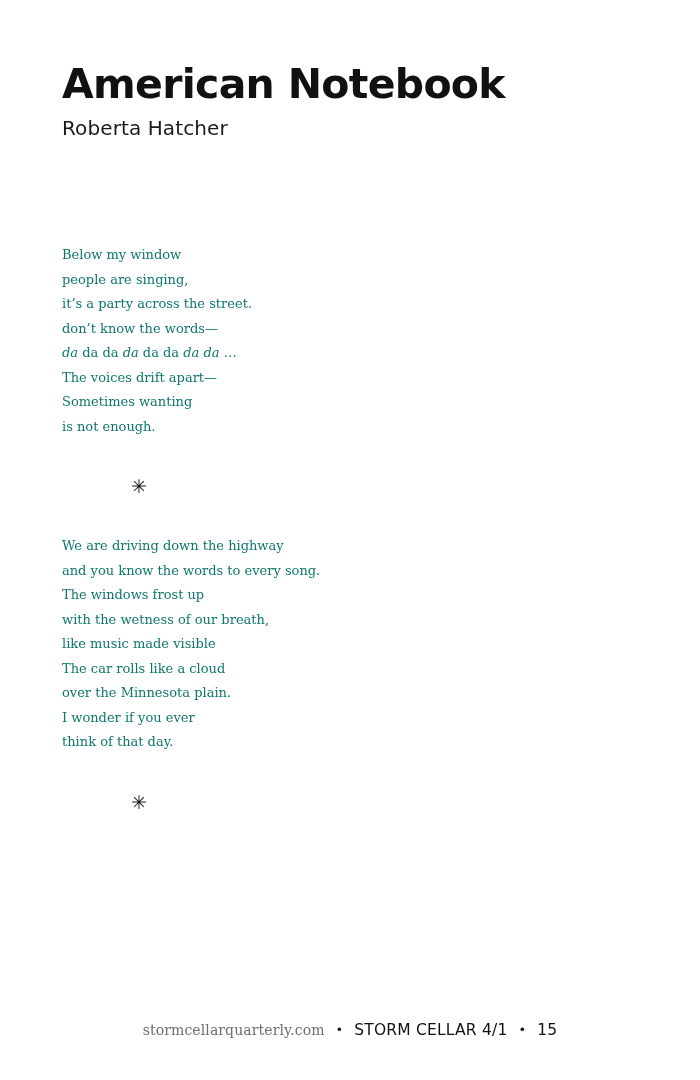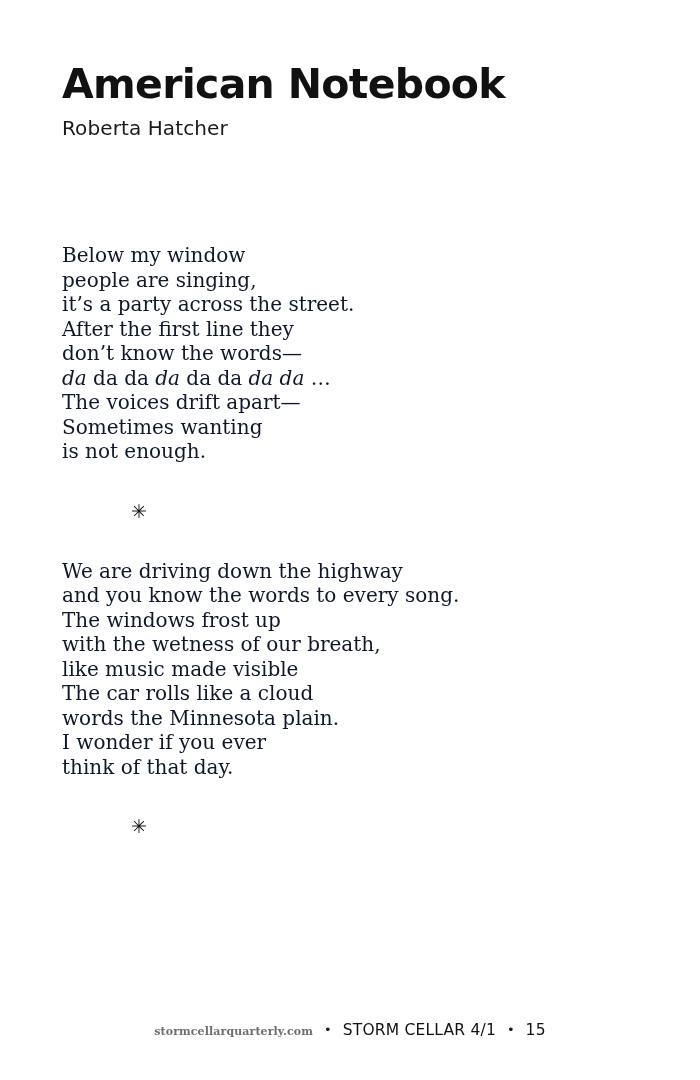--- a/index.html
+++ b/index.html
@@ -49,23 +49,23 @@
     position: absolute;
     left: 62px;
     top: 243px;
     width: 560px;
   }
   .stanza {
     margin: 0;
   }
   .poem-line {
     font-family: "DejaVu Serif", "Liberation Serif", serif;
-    font-size: 20px;
+    font-size: 13px;
     line-height: 24.5px;
-    color: #0f172a;
+    color: #0f766e;
     white-space: pre-wrap;
     margin: 0;
   }
   .poem-line .it {
     font-style: italic;
   }
 
   
   .divider {
     font-family: "DejaVu Serif", "Liberation Serif", serif;
@@ -83,24 +83,23 @@
   .footer {
     position: absolute;
     left: 0;
     right: 0;
     top: 1021px;
     text-align: center;
     white-space: nowrap;
   }
   .footer-url {
     font-family: "DejaVu Serif", "Liberation Serif", serif;
-    font-size: 11px;
+    font-size: 14px;
     color: #6e6e6e;
     letter-spacing: 0.1px;
-    font-weight: bold;
   }
   .footer-sep {
     font-family: "DejaVu Sans", sans-serif;
     font-size: 13px;
     color: #1a1a1a;
     padding: 0 7px;
     position: relative;
     top: -1px;
   }
   .footer-issue,
@@ -120,38 +119,37 @@
   <div class="masthead">
     <h1 class="poem-title">American Notebook</h1>
     <p class="poem-author">Roberta Hatcher</p>
   </div>
 
   <div class="poem-body">
       <div class="stanza">
         <div class="poem-line"><span>Below my window</span></div>
         <div class="poem-line"><span>people are singing,</span></div>
         <div class="poem-line"><span>it’s a party across the street.</span></div>
-        <div class="poem-line"><span>After the first line they</span></div>
         <div class="poem-line"><span>don’t know the words—</span></div>
         <div class="poem-line"><span class="it">da</span><span> da da </span><span class="it">da</span><span> da da </span><span class="it">da da</span><span> …</span></div>
         <div class="poem-line"><span>The voices drift apart—</span></div>
         <div class="poem-line"><span>Sometimes wanting</span></div>
         <div class="poem-line"><span>is not enough.</span></div>
       </div>
       <div class="gap-before-div"></div>
       <div class="divider">✳</div>
       <div class="gap-after-div"></div>
       <div class="stanza">
         <div class="poem-line"><span>We are driving down the highway</span></div>
         <div class="poem-line"><span>and you know the words to every song.</span></div>
         <div class="poem-line"><span>The windows frost up</span></div>
         <div class="poem-line"><span>with the wetness of our breath,</span></div>
         <div class="poem-line"><span>like music made visible</span></div>
         <div class="poem-line"><span>The car rolls like a cloud</span></div>
-        <div class="poem-line"><span>words the Minnesota plain.</span></div>
+        <div class="poem-line"><span>over the Minnesota plain.</span></div>
         <div class="poem-line"><span>I wonder if you ever</span></div>
         <div class="poem-line"><span>think of that day.</span></div>
       </div>
       <div class="gap-before-div"></div>
       <div class="divider">✳</div>
       <div class="gap-after-div"></div>
     </div>
 
   <div class="footer">
     <span class="footer-url">stormcellarquarterly.com</span>

